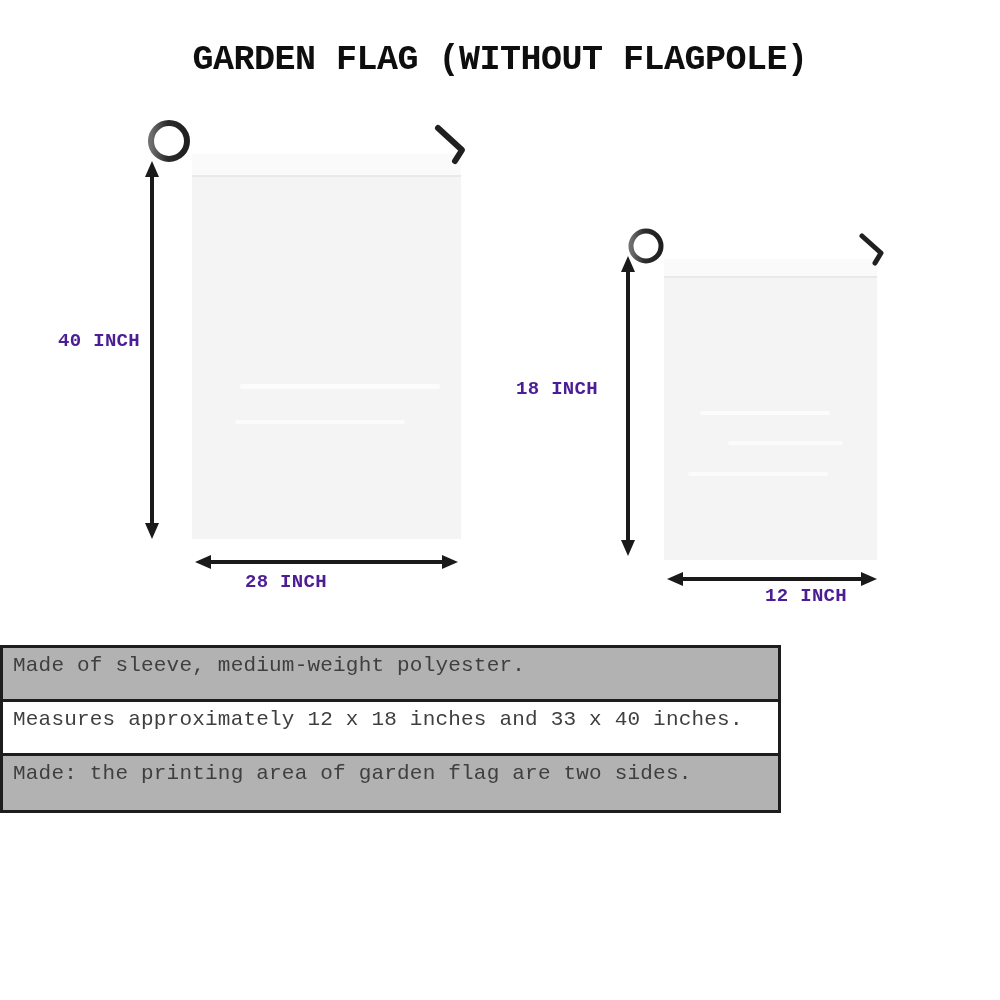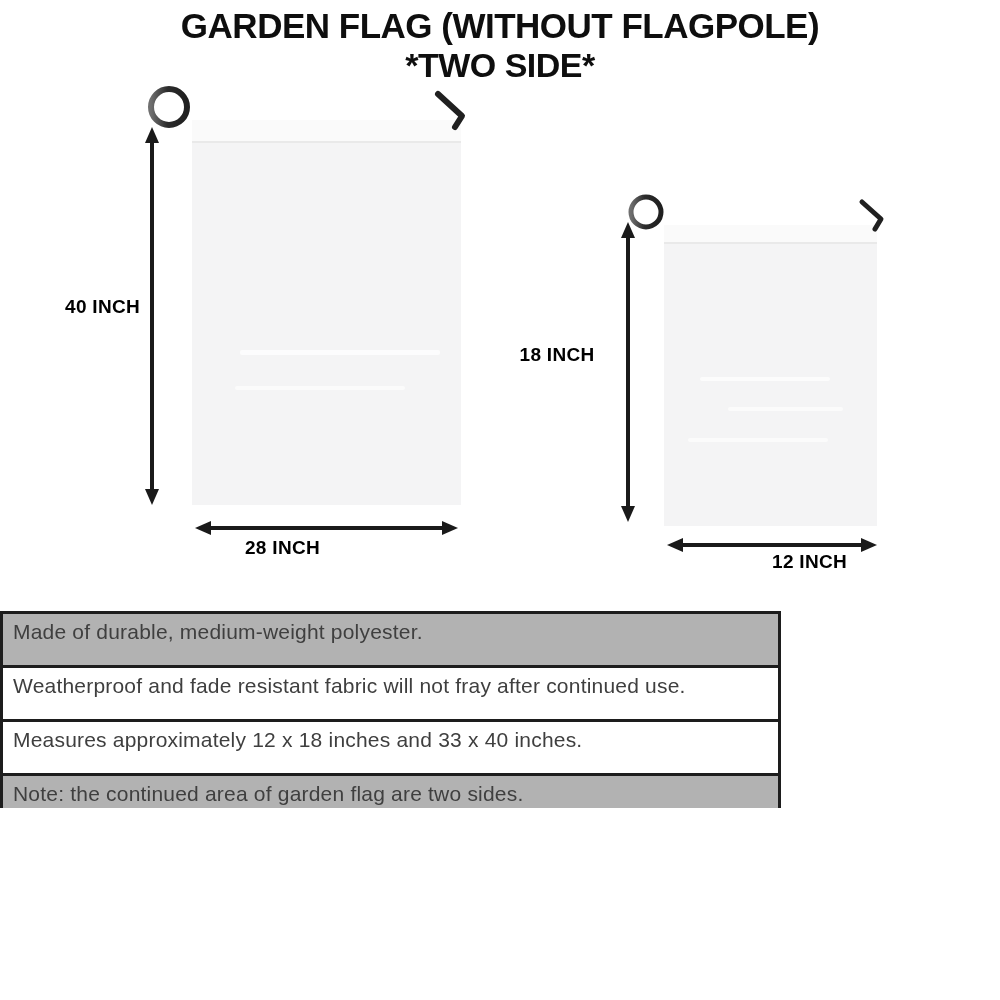--- a/index.html
+++ b/index.html
@@ -2,21 +2,22 @@
 <html><head>
 <meta charset="utf-8">
 <style>
   html, body { margin: 0; padding: 0; background: #ffffff; }
   .stage {
     position: relative;
     width: 1000px;
     height: 808px;
     background: #ffffff;
     overflow: hidden;
-    font-family: Liberation Sans, sans-serif;
+    font-family: Liberation Mono, monospace;
+    margin-top: 34px;
   }
   
   .title-block {
     position: absolute;
     top: 6px; left: 0; width: 1000px;
     text-align: center;
     color: #0e0e0e;
   }
   .title-line1 {
     font-size: 35px;
@@ -29,21 +30,21 @@
     font-weight: 700;
     letter-spacing: -0.5px;
     line-height: 38px;
   }
   
   .diagram-svg { position: absolute; top: 0; left: 0; }
   .dim-label {
     position: absolute;
     font-size: 19px;
     font-weight: 700;
-    color: #000000;
+    color: #4c1d95;
     letter-spacing: 0.3px;
     white-space: nowrap;
   }
   .dim-40 { top: 296px; left: 28px;  width: 112px; text-align: right; }
   .dim-28 { top: 537px; left: 245px; width: 150px; text-align: left; }
   .dim-18 { top: 344px; left: 501px; width: 112px; text-align: center; }
   .dim-12 { top: 551px; left: 697px; width: 150px; text-align: right; }
   
   .feature-table {
     position: absolute;
@@ -64,21 +65,20 @@
   .feature-row.gray  { background: #b2b2b2; }
   .feature-row.white { background: #ffffff; }
 </style>
 </head>
 <body>
 
 <div class="stage">
 
   <div class="title-block">
     <div class="title-line1">GARDEN FLAG (WITHOUT FLAGPOLE)</div>
-    <div class="title-line2">*TWO SIDE*</div>
   </div>
 
   <svg class="diagram-svg" width="1000" height="610" viewBox="0 0 1000 610">
     <defs>
       <linearGradient id="poleG" x1="0" y1="0" x2="1" y2="0">
         <stop offset="0" stop-color="#6f6f6f"></stop>
         <stop offset="0.45" stop-color="#2c2c2c"></stop>
         <stop offset="1" stop-color="#1f1f1f"></stop>
       </linearGradient>
       <marker id="ah" markerUnits="userSpaceOnUse" markerWidth="20" markerHeight="18" refX="2" refY="7" orient="auto-start-reverse">
@@ -113,19 +113,18 @@
       <line x1="681" y1="545" x2="863" y2="545" stroke="#1a1a1a" stroke-width="4" marker-start="url(#ah)" marker-end="url(#ah)"></line>
     </g>
   </svg>
 
   <div class="dim-label dim-40">40 INCH</div>
   <div class="dim-label dim-28">28 INCH</div>
   <div class="dim-label dim-18">18 INCH</div>
   <div class="dim-label dim-12">12 INCH</div>
 
   <div class="feature-table">
-    <div class="feature-row gray sep">Made of durable, medium-weight polyester.</div>
-    <div class="feature-row white sep">Weatherproof and fade resistant fabric will not fray after continued use.</div>
+    <div class="feature-row gray sep">Made of sleeve, medium-weight polyester.</div>
     <div class="feature-row white sep">Measures approximately 12 x 18 inches and 33 x 40 inches.</div>
-    <div class="feature-row gray">Note: the continued area of garden flag are two sides.</div>
+    <div class="feature-row gray">Made: the printing area of garden flag are two sides.</div>
   </div>
 
 </div>
 
 </body></html>

